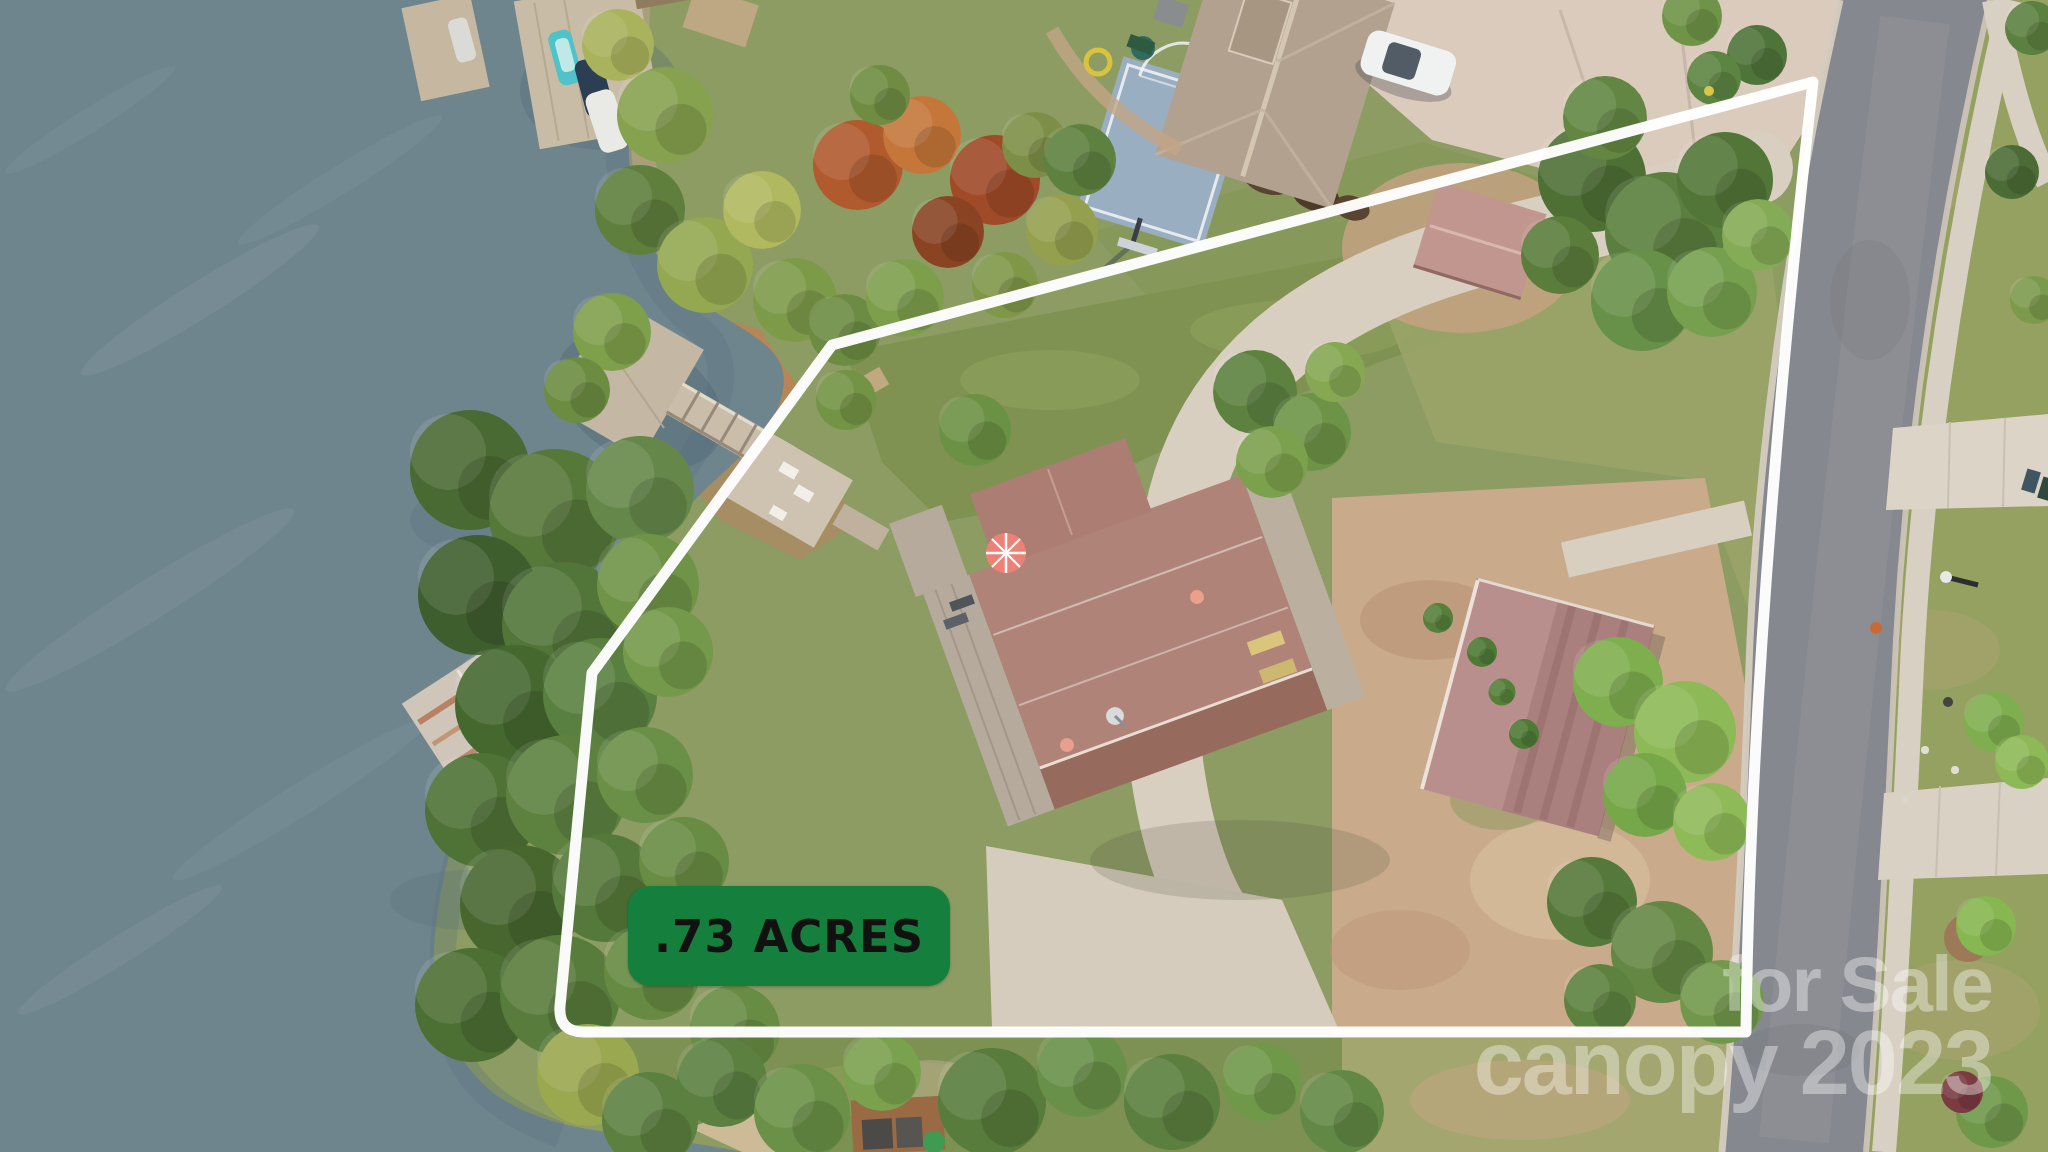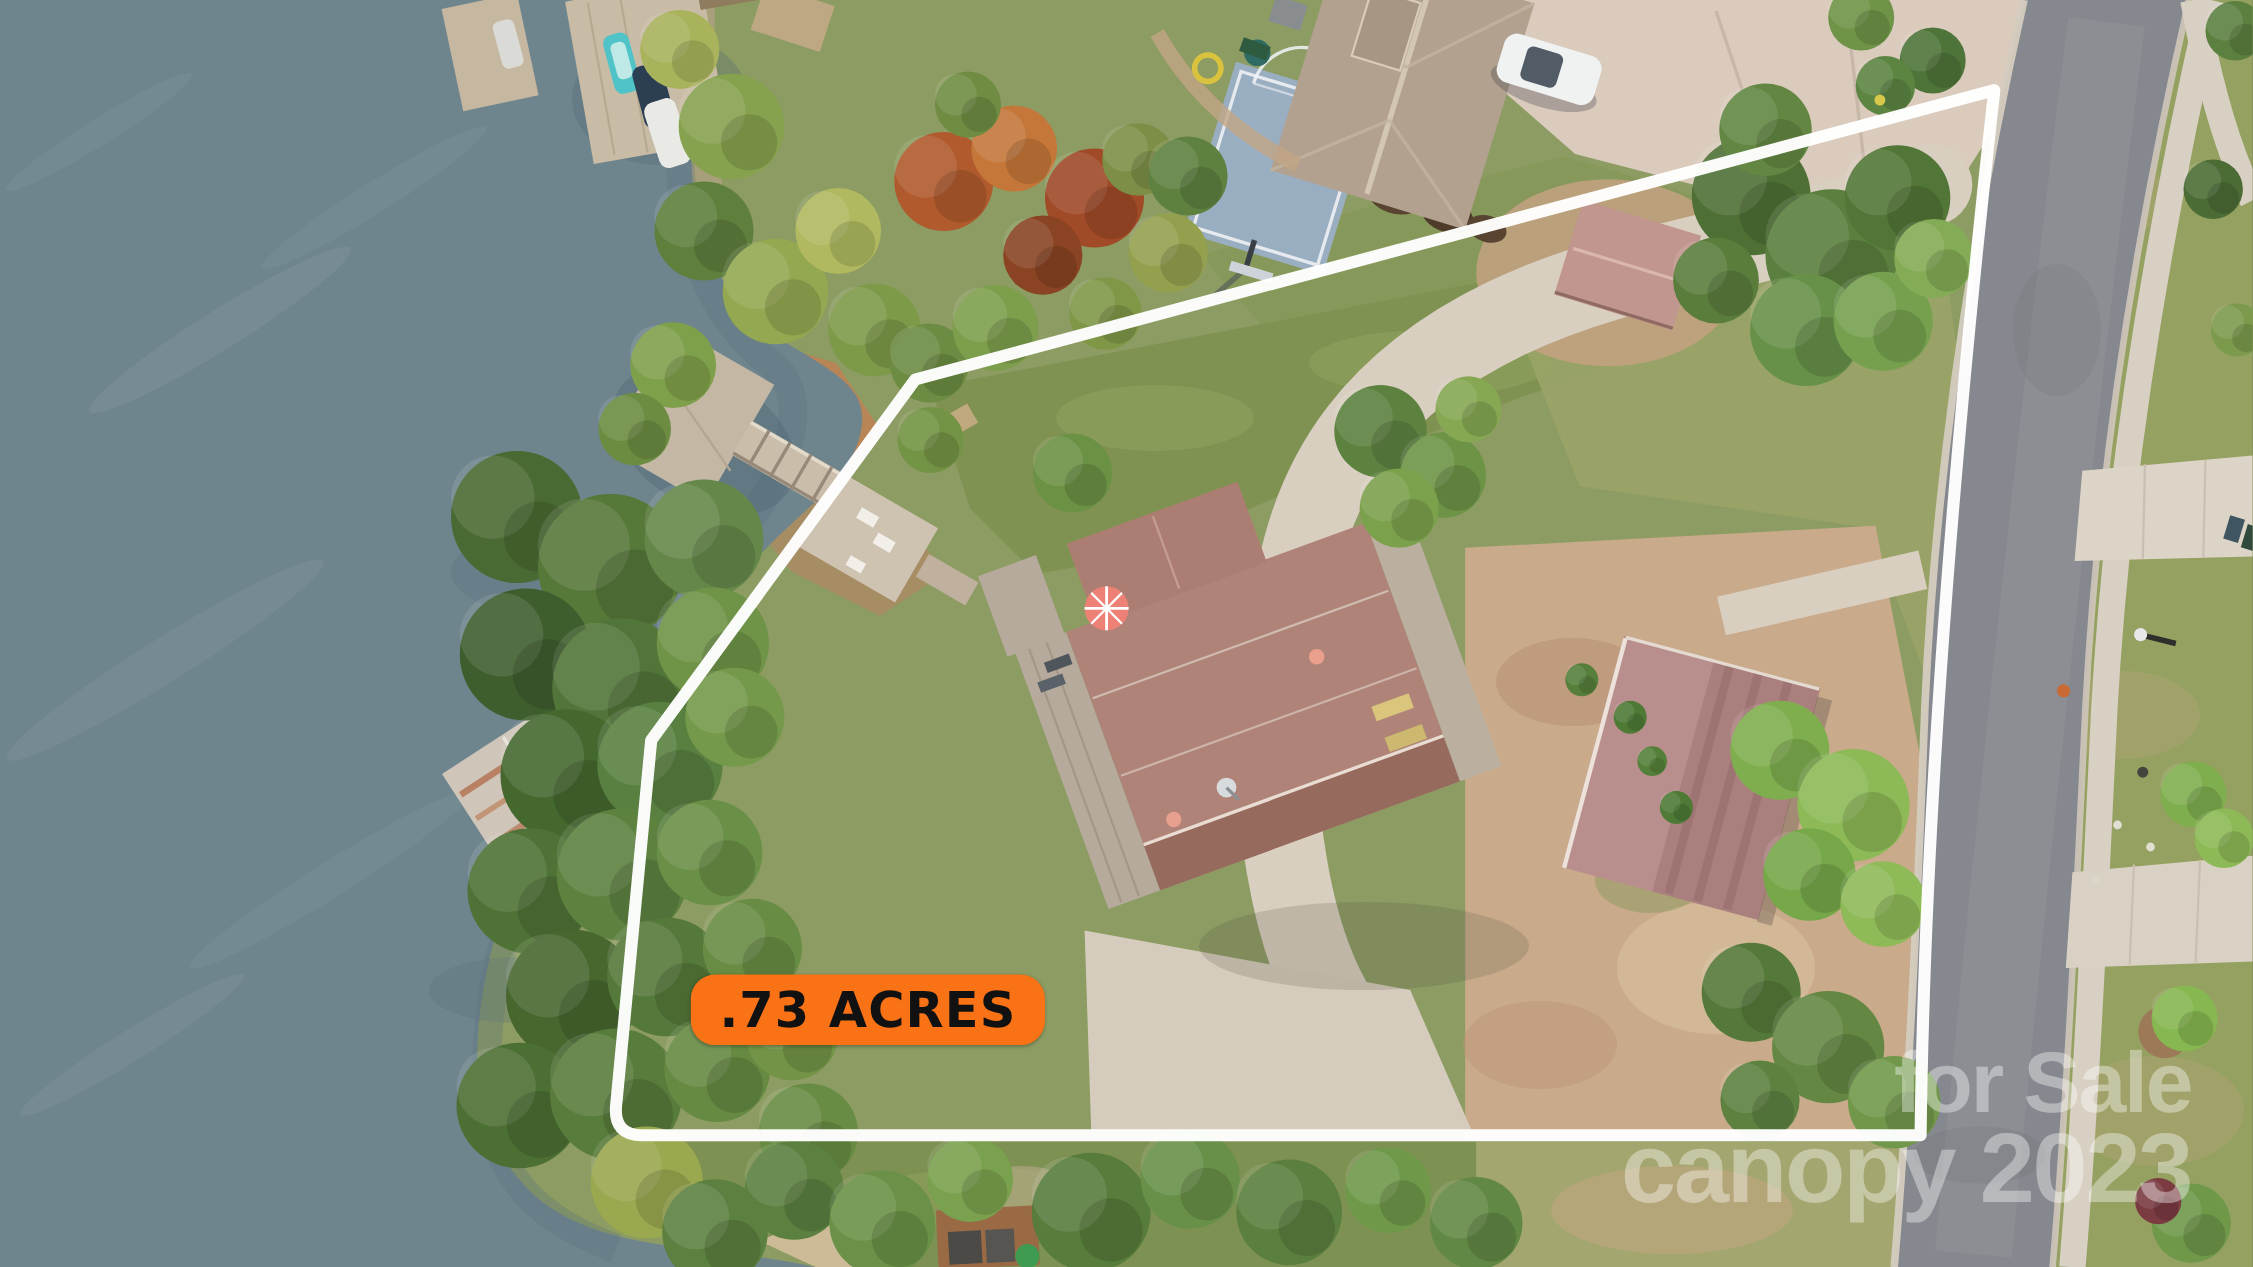--- a/index.html
+++ b/index.html
@@ -1,21 +1,21 @@
 <!DOCTYPE html>
 <html><head>
 <meta charset="utf-8">
 <style>
   html,body{margin:0;padding:0;background:#222;}
   .stage{position:relative;width:2048px;height:1152px;overflow:hidden;
          background:#8d9c63;font-family:"Liberation Sans",sans-serif;}
   .stage svg{position:absolute;left:0;top:0;}
-  .acre-label{position:absolute;left:628px;top:886px;height:64px;
-    background:#f97316;border-radius:22px;display:flex;align-items:center;
-    padding:0 26px;font-family:"DejaVu Sans","Liberation Sans",sans-serif;
+  .acre-label{position:absolute;left:628px;top:886px;height:76px;
+    background:#15803d;border-radius:22px;display:flex;align-items:center;
+    padding:12px 26px;font-family:"DejaVu Sans","Liberation Sans",sans-serif;
     font-size:45px;font-weight:800;letter-spacing:1px;color:#111111;
     white-space:nowrap;box-shadow:0 1px 3px rgba(0,0,0,.25);}
   .wm{position:absolute;right:56px;top:948px;text-align:right;
       font-family:"Liberation Sans",sans-serif;font-weight:700;
       color:rgba(255,255,255,0.38);line-height:.94;letter-spacing:-2px;margin-left:32px;}
   .wm-l1{font-size:78px;}
   .wm-l2{font-size:90px;}
 </style>
 </head>
 <body>

